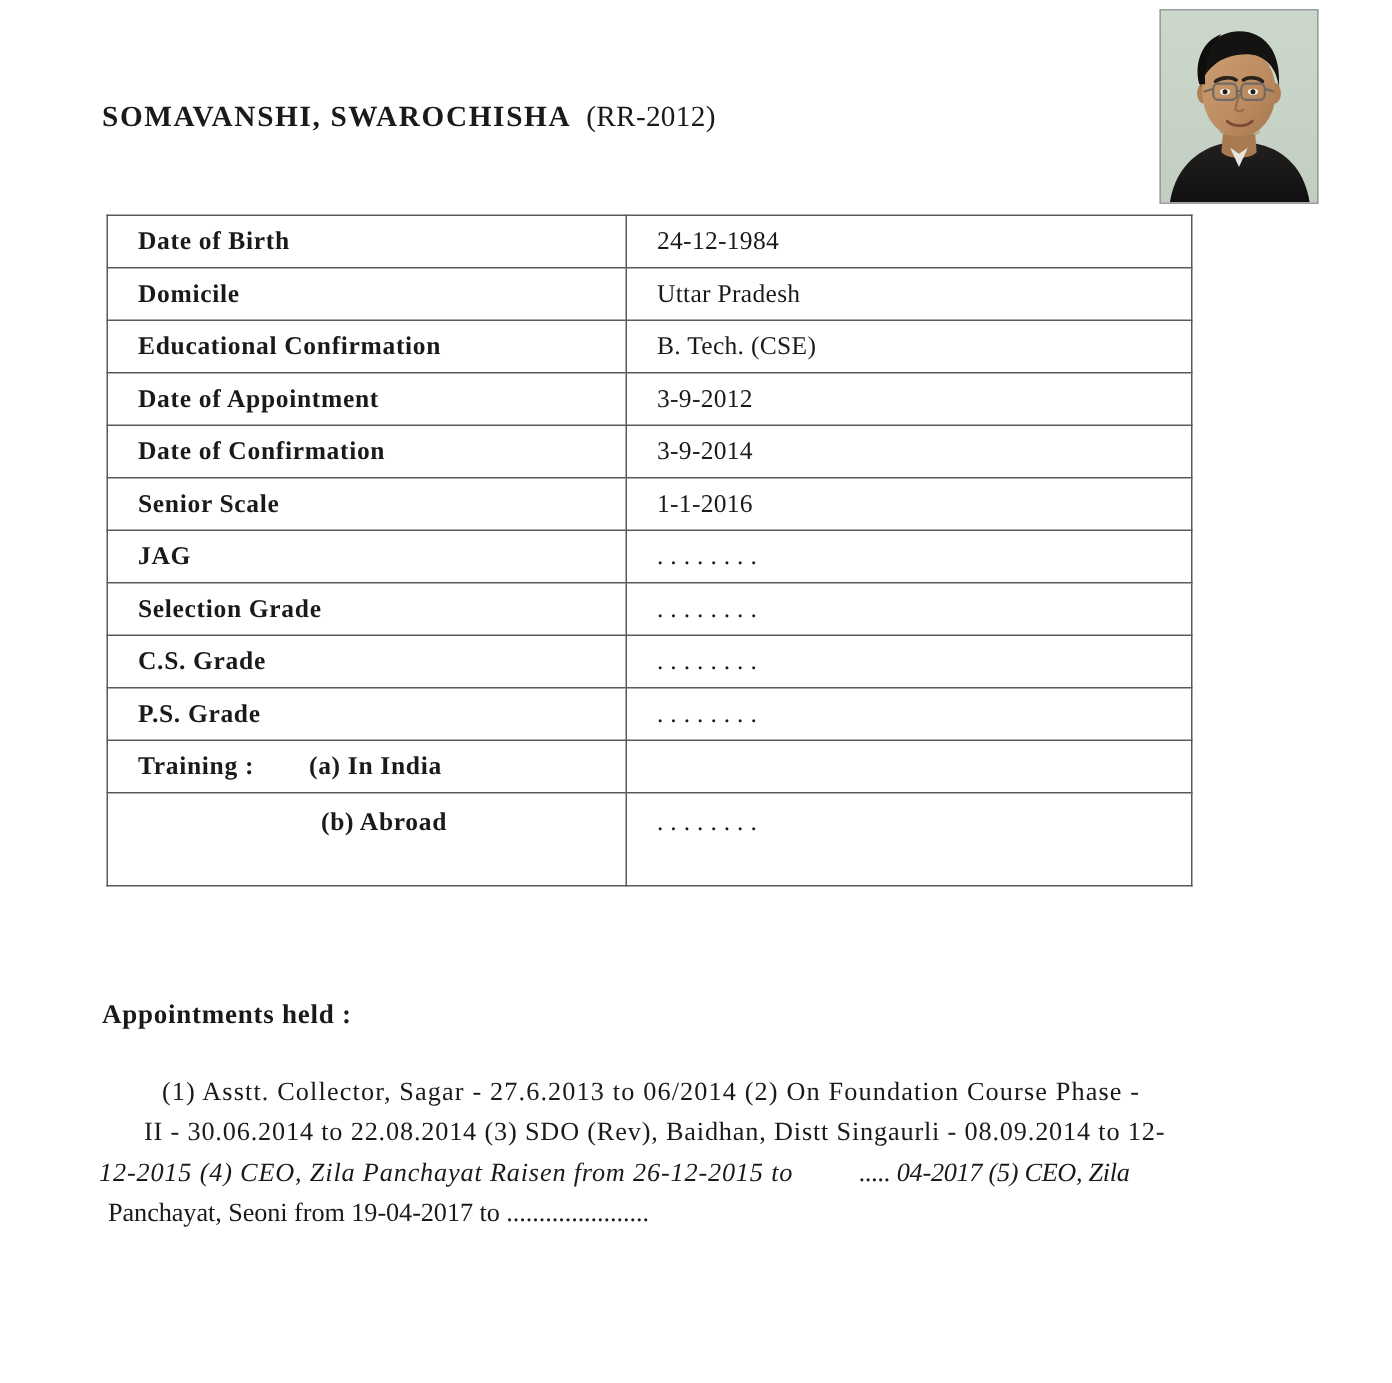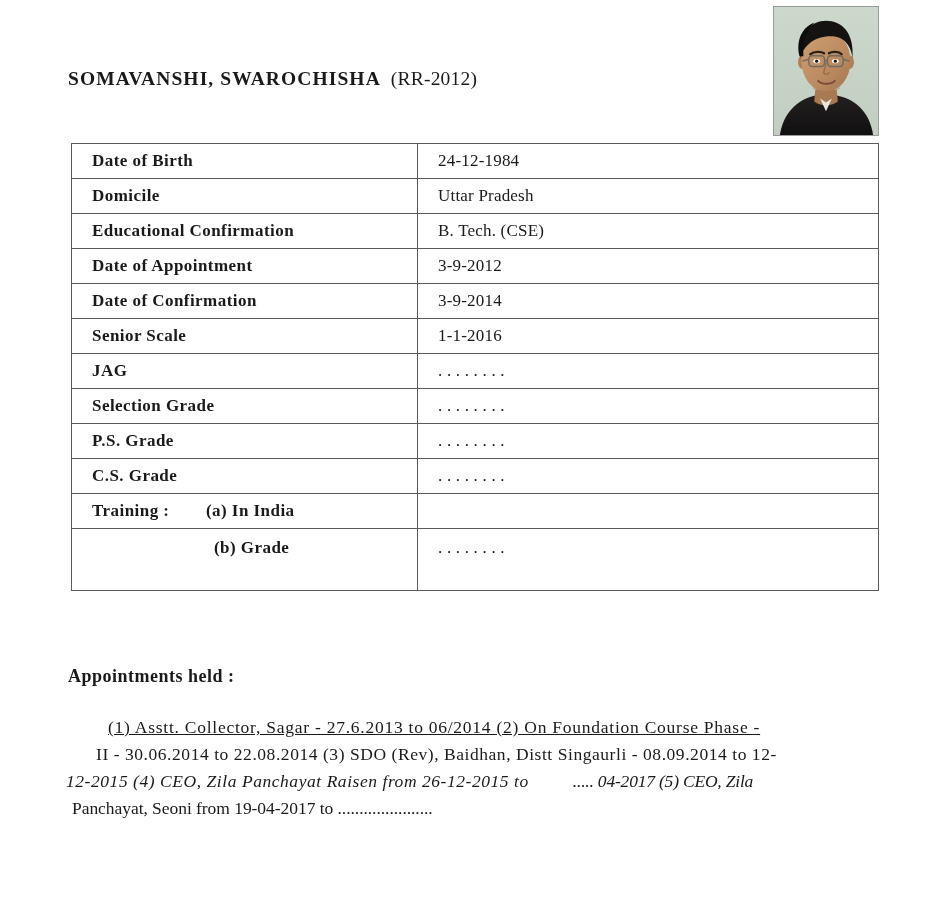--- a/index.html
+++ b/index.html
@@ -47,21 +47,21 @@
     font-weight: normal;
     letter-spacing: 0.2px;
     margin-left: 10px;
   }
 
   
   .info-table {
     position: absolute;
     left: 71px;
     top: 143px;
-    width: 808px;
+    width: 724px;
     border-collapse: collapse;
     table-layout: fixed;
   }
   .info-table td {
     border: 1px solid #5a5a5a;
     height: 34px;
     padding: 0 0 0 20px;
     vertical-align: middle;
     font-size: 17px;
   }
@@ -103,21 +103,21 @@
     position: absolute;
     left: 66px;
     top: 714px;
     width: 818px;
     font-size: 17.5px;
   }
   .appt-line {
     white-space: nowrap;
     line-height: 27px;
   }
-  .appt-line.l1 { padding-left: 42px; letter-spacing: 0.75px; text-decoration: underline; }
+  .appt-line.l1 { padding-left: 42px; letter-spacing: 0.75px; }
   .appt-line.l2 { letter-spacing: 0.55px; margin-left: 30px; }
   .appt-line.l3 { letter-spacing: 0.55px; font-style: italic; }
   .appt-line.l4 { padding-left: 6px; letter-spacing: -0.05px; }
   .appt-line .gap { display: inline-block; width: 44px; }
   .appt-line .tight { letter-spacing: -0.2px; }
 </style>
 </head>
 <body>
 
 <div class="photo-frame">
@@ -209,40 +209,40 @@
     </tr>
     <tr>
       <td class="label">JAG</td>
       <td class="value dots">. . . . . . . .</td>
     </tr>
     <tr>
       <td class="label">Selection Grade</td>
       <td class="value dots">. . . . . . . .</td>
     </tr>
     <tr>
+      <td class="label">C.S. Grade</td>
+      <td class="value dots">. . . . . . . .</td>
+    </tr>
+    <tr>
       <td class="label">P.S. Grade</td>
-      <td class="value dots">. . . . . . . .</td>
-    </tr>
-    <tr>
-      <td class="label">C.S. Grade</td>
       <td class="value dots">. . . . . . . .</td>
     </tr>
     <tr>
       <td class="label">
         <span class="training-label">
           <span class="t-word">Training :</span>
           <span class="t-sub">(a) In India</span>
         </span>
       </td>
       <td class="value"></td>
     </tr>
     <tr class="tall">
       <td class="label">
         <span class="training-label indent">
-          <span>(b) Grade</span>
+          <span>(b) Abroad</span>
         </span>
       </td>
       <td class="value dots">. . . . . . . .</td>
     </tr>
   </tbody>
 </table>
 
 <div class="appt-heading">Appointments held :</div>
 
 <div class="appt-body">

